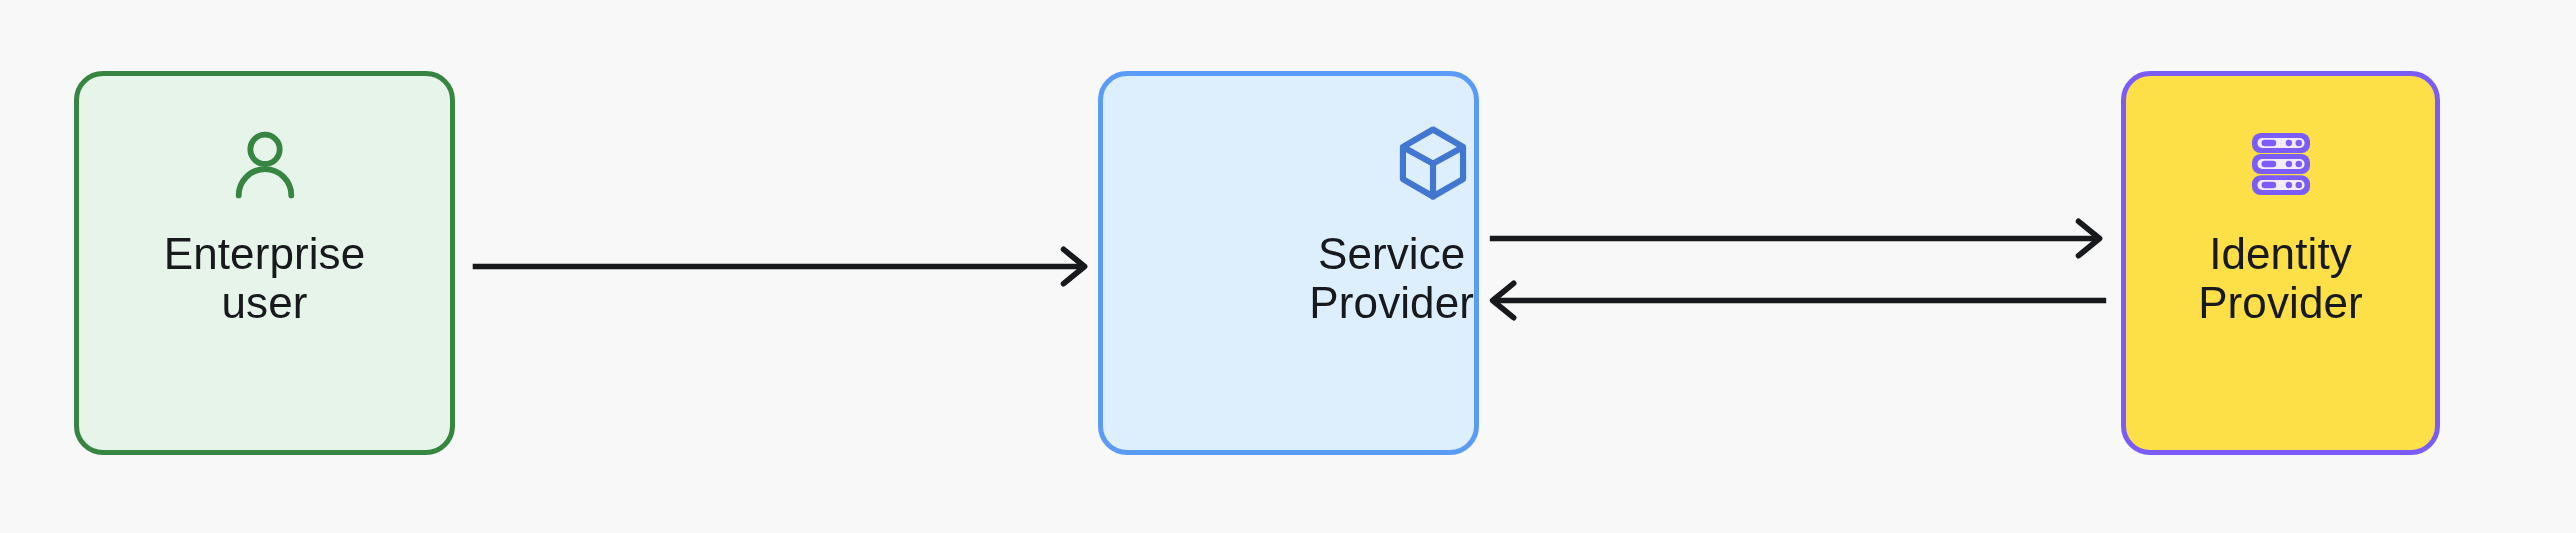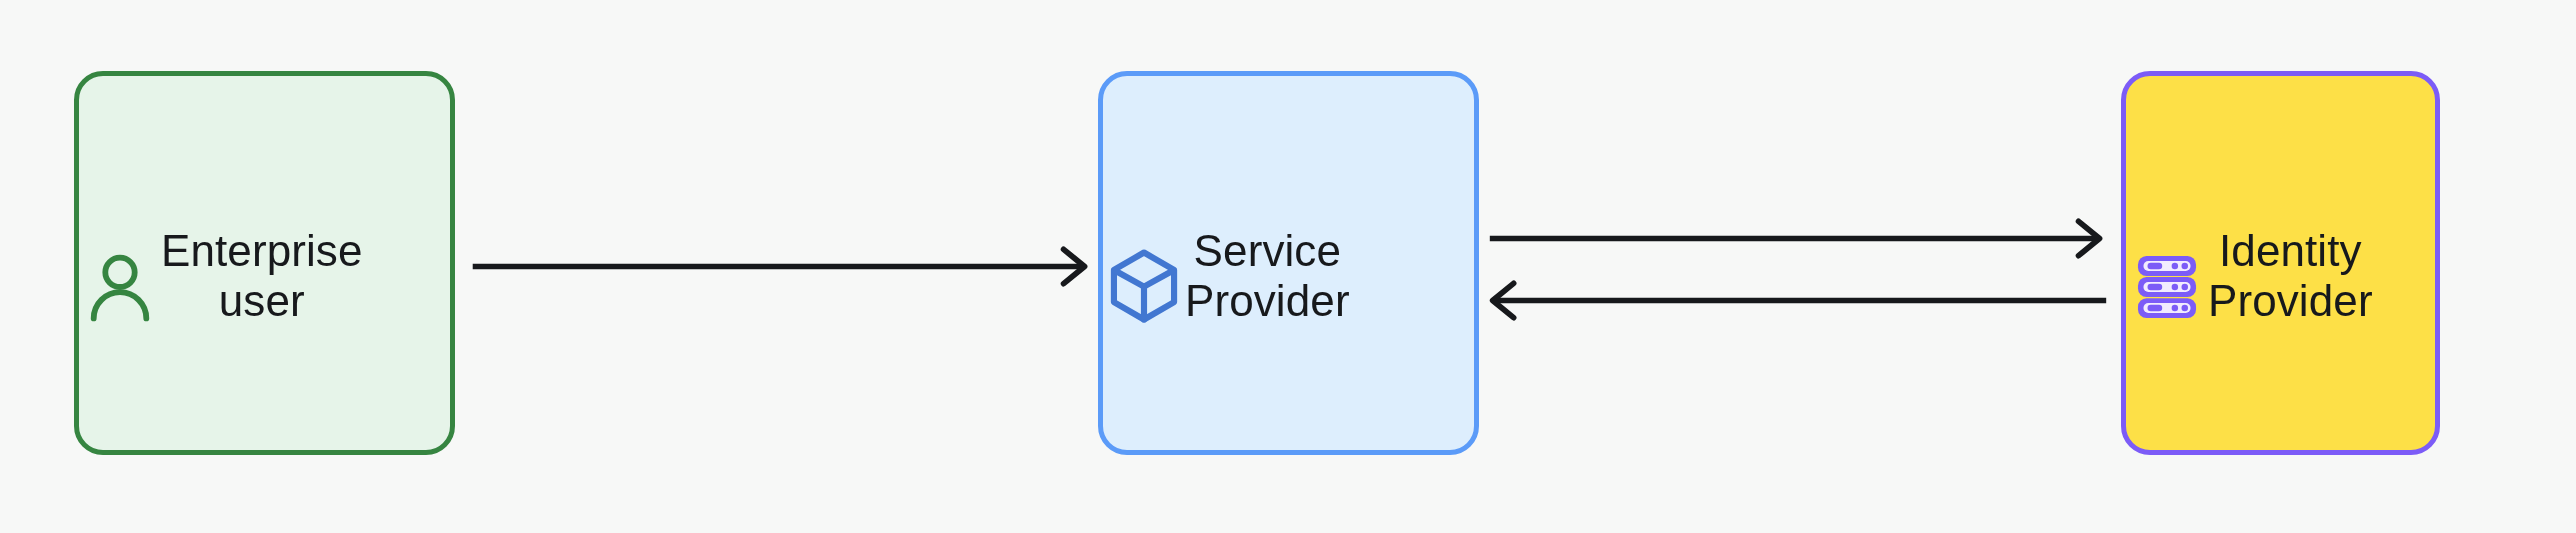--- a/index.html
+++ b/index.html
@@ -20,20 +20,21 @@
     background: #f7f8f7;
   }
 
   
   .node {
     position: absolute;
     box-sizing: border-box;
     border-radius: 29px;
     border-style: solid;
     display: flex;
+    flex-direction: column;
     align-items: center;
     justify-content: flex-start;
   }
   .node-icon {
     margin-top: 46px;
     width: 82px;
     height: 82px;
     display: block;
   }
   .node-label {
@@ -56,20 +57,21 @@
     border-width: 5.7px;
   }
   #node-sp {
     left: 1098px;
     top: 71px;
     width: 381px;
     height: 384px;
     background: #ddeefd;
     border-color: #5b9bf8;
     border-width: 5.7px;
+    align-items: flex-end;
   }
   #node-idp {
     left: 2121px;
     top: 71px;
     width: 319px;
     height: 384px;
     background: #fde047;
     border-color: #7c5cf7;
     border-width: 5.7px;
   }

